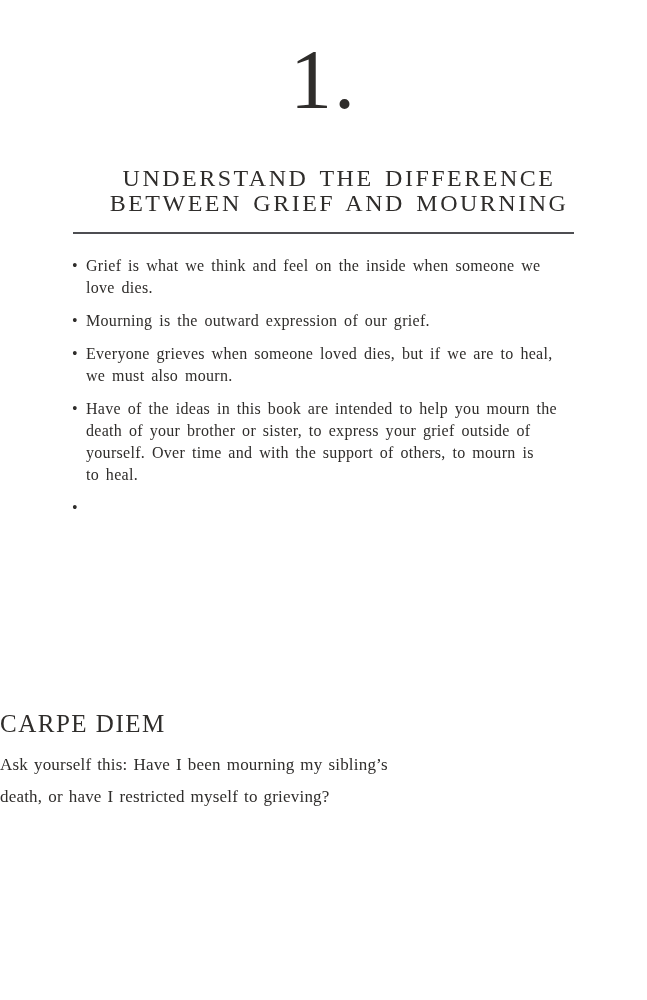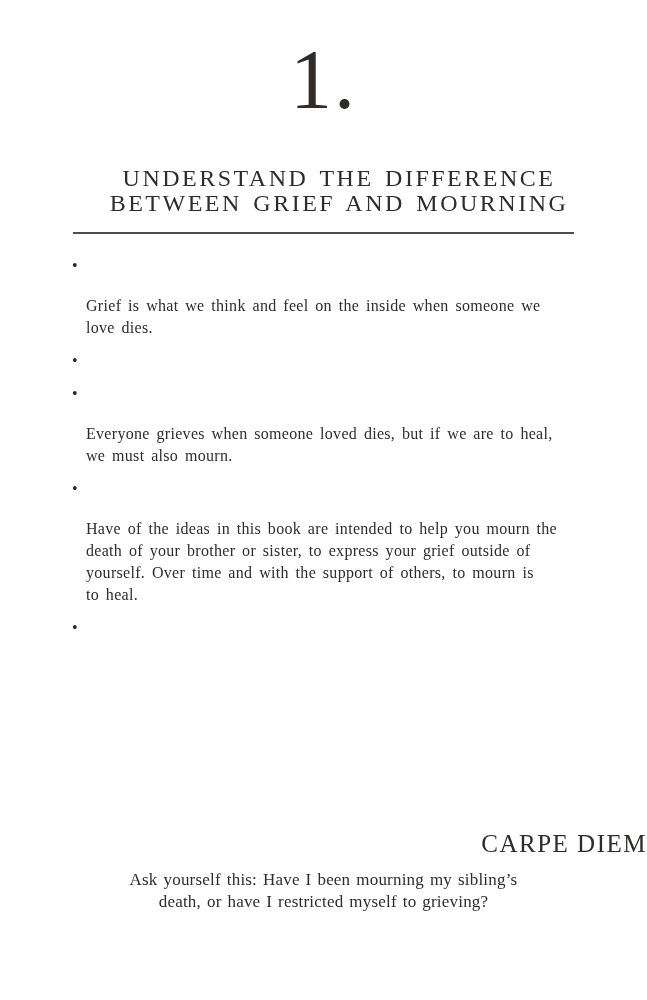--- a/index.html
+++ b/index.html
@@ -58,35 +58,33 @@
     display: flex;
     margin: 0 0 11px 0;
   }
   .bullet-item:last-child { margin-bottom: 0; }
   .bullet-marker {
     flex: 0 0 14px;
     width: 14px;
   }
   .bullet-text {
     white-space: pre-line;
-    margin-top: 40px;
   }
   .carpe-heading {
     margin: 192px 0 0;
-    text-align: right;
+    text-align: left;
     font-size: 25px;
     line-height: 26px;
     letter-spacing: 1.5px;
     font-weight: normal;
   }
   .carpe-prompt {
     margin: 12px auto 0;
-    text-align: center;
     font-size: 17px;
-    line-height: 22px;
+    line-height: 32px;
     letter-spacing: 0.2px;
     word-spacing: 1.5px;
     white-space: pre-line;
   }
 </style>
 </head>
 <body>
 
 <div class="page">
 
@@ -98,20 +96,21 @@
   <hr class="title-rule">
 
   <ul class="bullet-list">
     <li class="bullet-item">
       <span class="bullet-marker">•</span>
       <span class="bullet-text">Grief is what we think and feel on the inside when someone we
 love dies.</span>
     </li>
     <li class="bullet-item">
       <span class="bullet-marker">•</span>
+      <span class="bullet-text">Mourning is the outward expression of our grief.</span>
     </li>
     <li class="bullet-item">
       <span class="bullet-marker">•</span>
       <span class="bullet-text">Everyone grieves when someone loved dies, but if we are to heal,
 we must also mourn.</span>
     </li>
     <li class="bullet-item">
       <span class="bullet-marker">•</span>
       <span class="bullet-text">Have of the ideas in this book are intended to help you mourn the
 death of your brother or sister, to express your grief outside of

